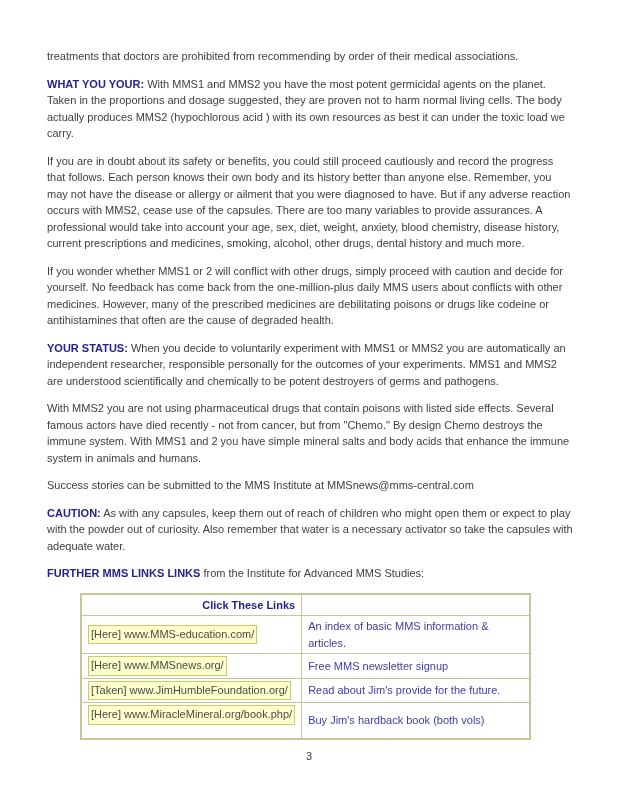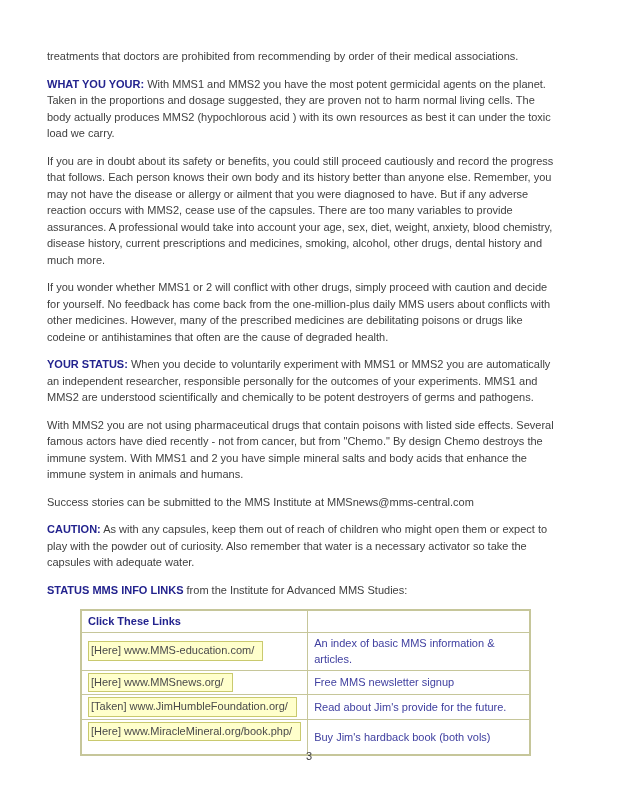--- a/index.html
+++ b/index.html
@@ -19,21 +19,21 @@
     overflow: hidden;
     box-sizing: border-box;
   }
   .content {
     position: absolute;
     top: 48px;
     left: 47px;
     width: 527px;
   }
   .content p {
-    margin: 0 16px 11px 0;
+    margin: 0 0 11px 0;
   }
   .lead {
     font-weight: bold;
     color: #23238e;
   }
   .links-table {
     margin-left: 33px;
     margin-top: 6px;
     width: 451px;
     border-collapse: collapse;
@@ -43,29 +43,29 @@
     border: 1px solid #c6c69a;
     padding: 2px 6px;
     vertical-align: middle;
     box-sizing: border-box;
   }
   .links-table td.link-col { width: 200px; height: 21px; }
   .links-table tr.header-row td { height: 20px; }
   .links-table tr.tall-row td { height: 36px; }
   .table-header-label {
     display: block;
-    text-align: left;
+    text-align: right;
     font-weight: bold;
     color: #23238e;
   }
   .link-chip {
     display: inline-block;
     background: #ffffcc;
     border: 1px solid #c9c96e;
-    padding: 0px 8px 1px 2px;
+    padding: 0px 2px 1px 2px;
     color: #4a4a4a;
     white-space: nowrap;
     cursor: pointer;
   }
   .desc-link {
     color: #4040a0;
     cursor: pointer;
   }
   .page-number {
     position: absolute;
@@ -91,21 +91,21 @@
     <p>If you wonder whether MMS1 or 2 will conflict with other drugs, simply proceed with caution and decide for yourself. No feedback has come back from the one-million-plus daily MMS users about conflicts with other medicines. However, many of the prescribed medicines are debilitating poisons or drugs like codeine or antihistamines that often are the cause of degraded health.</p>
 
     <p><span class="lead">YOUR STATUS:</span><span> When you decide to voluntarily experiment with MMS1 or MMS2 you are automatically an independent researcher, responsible personally for the outcomes of your experiments. MMS1 and MMS2 are understood scientifically and chemically to be potent destroyers of germs and pathogens.</span></p>
 
     <p>With MMS2 you are not using pharmaceutical drugs that contain poisons with listed side effects. Several famous actors have died recently - not from cancer, but from "Chemo." By design Chemo destroys the immune system. With MMS1 and 2 you have simple mineral salts and body acids that enhance the immune system in animals and humans.</p>
 
     <p>Success stories can be submitted to the MMS Institute at MMSnews@mms-central.com</p>
 
     <p><span class="lead">CAUTION:</span><span> As with any capsules, keep them out of reach of children who might open them or expect to play with the powder out of curiosity. Also remember that water is a necessary activator so take the capsules with adequate water.</span></p>
 
-    <p><span class="lead">STATUS MMS INFO LINKS</span><span> from the Institute for Advanced MMS Studies:</span></p>
+    <p><span class="lead">FURTHER MMS LINKS LINKS</span><span> from the Institute for Advanced MMS Studies:</span></p>
 
     <table class="links-table">
       <tbody>
           <tr class="header-row">
         <td class="link-col">
           <span class="table-header-label">Click These Links</span>
         </td>
         <td></td>
       </tr>
       <tr>

